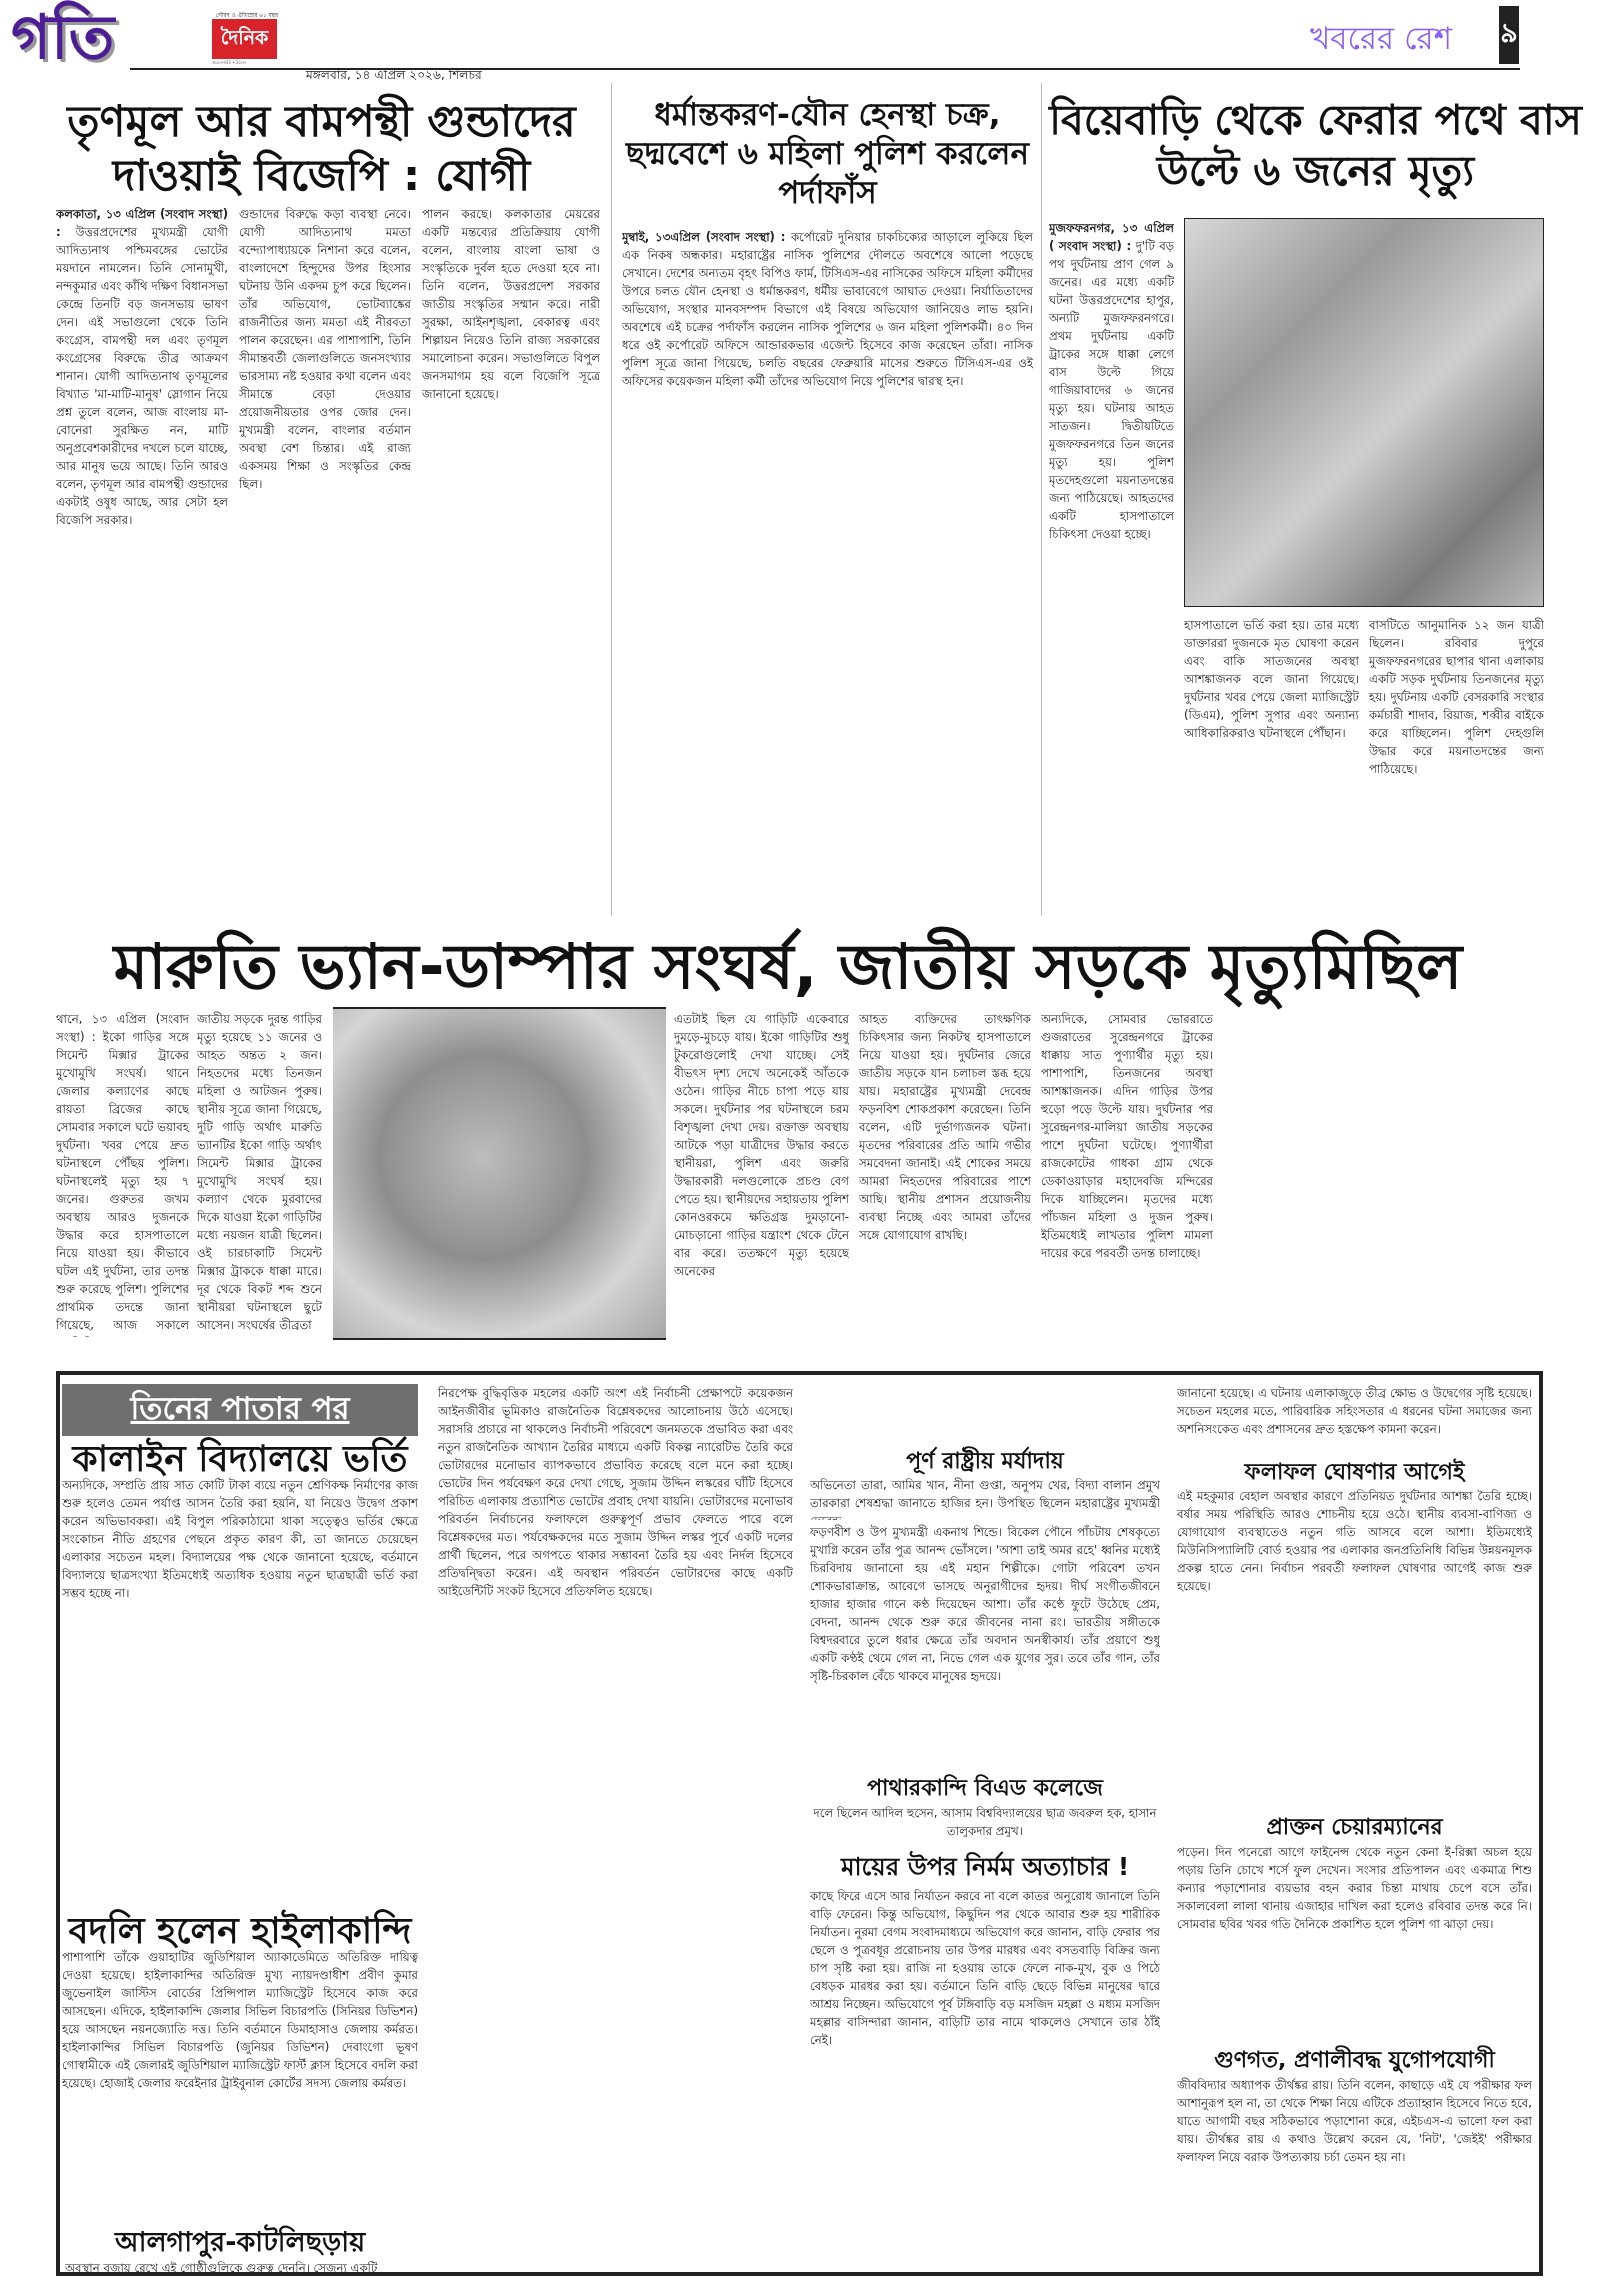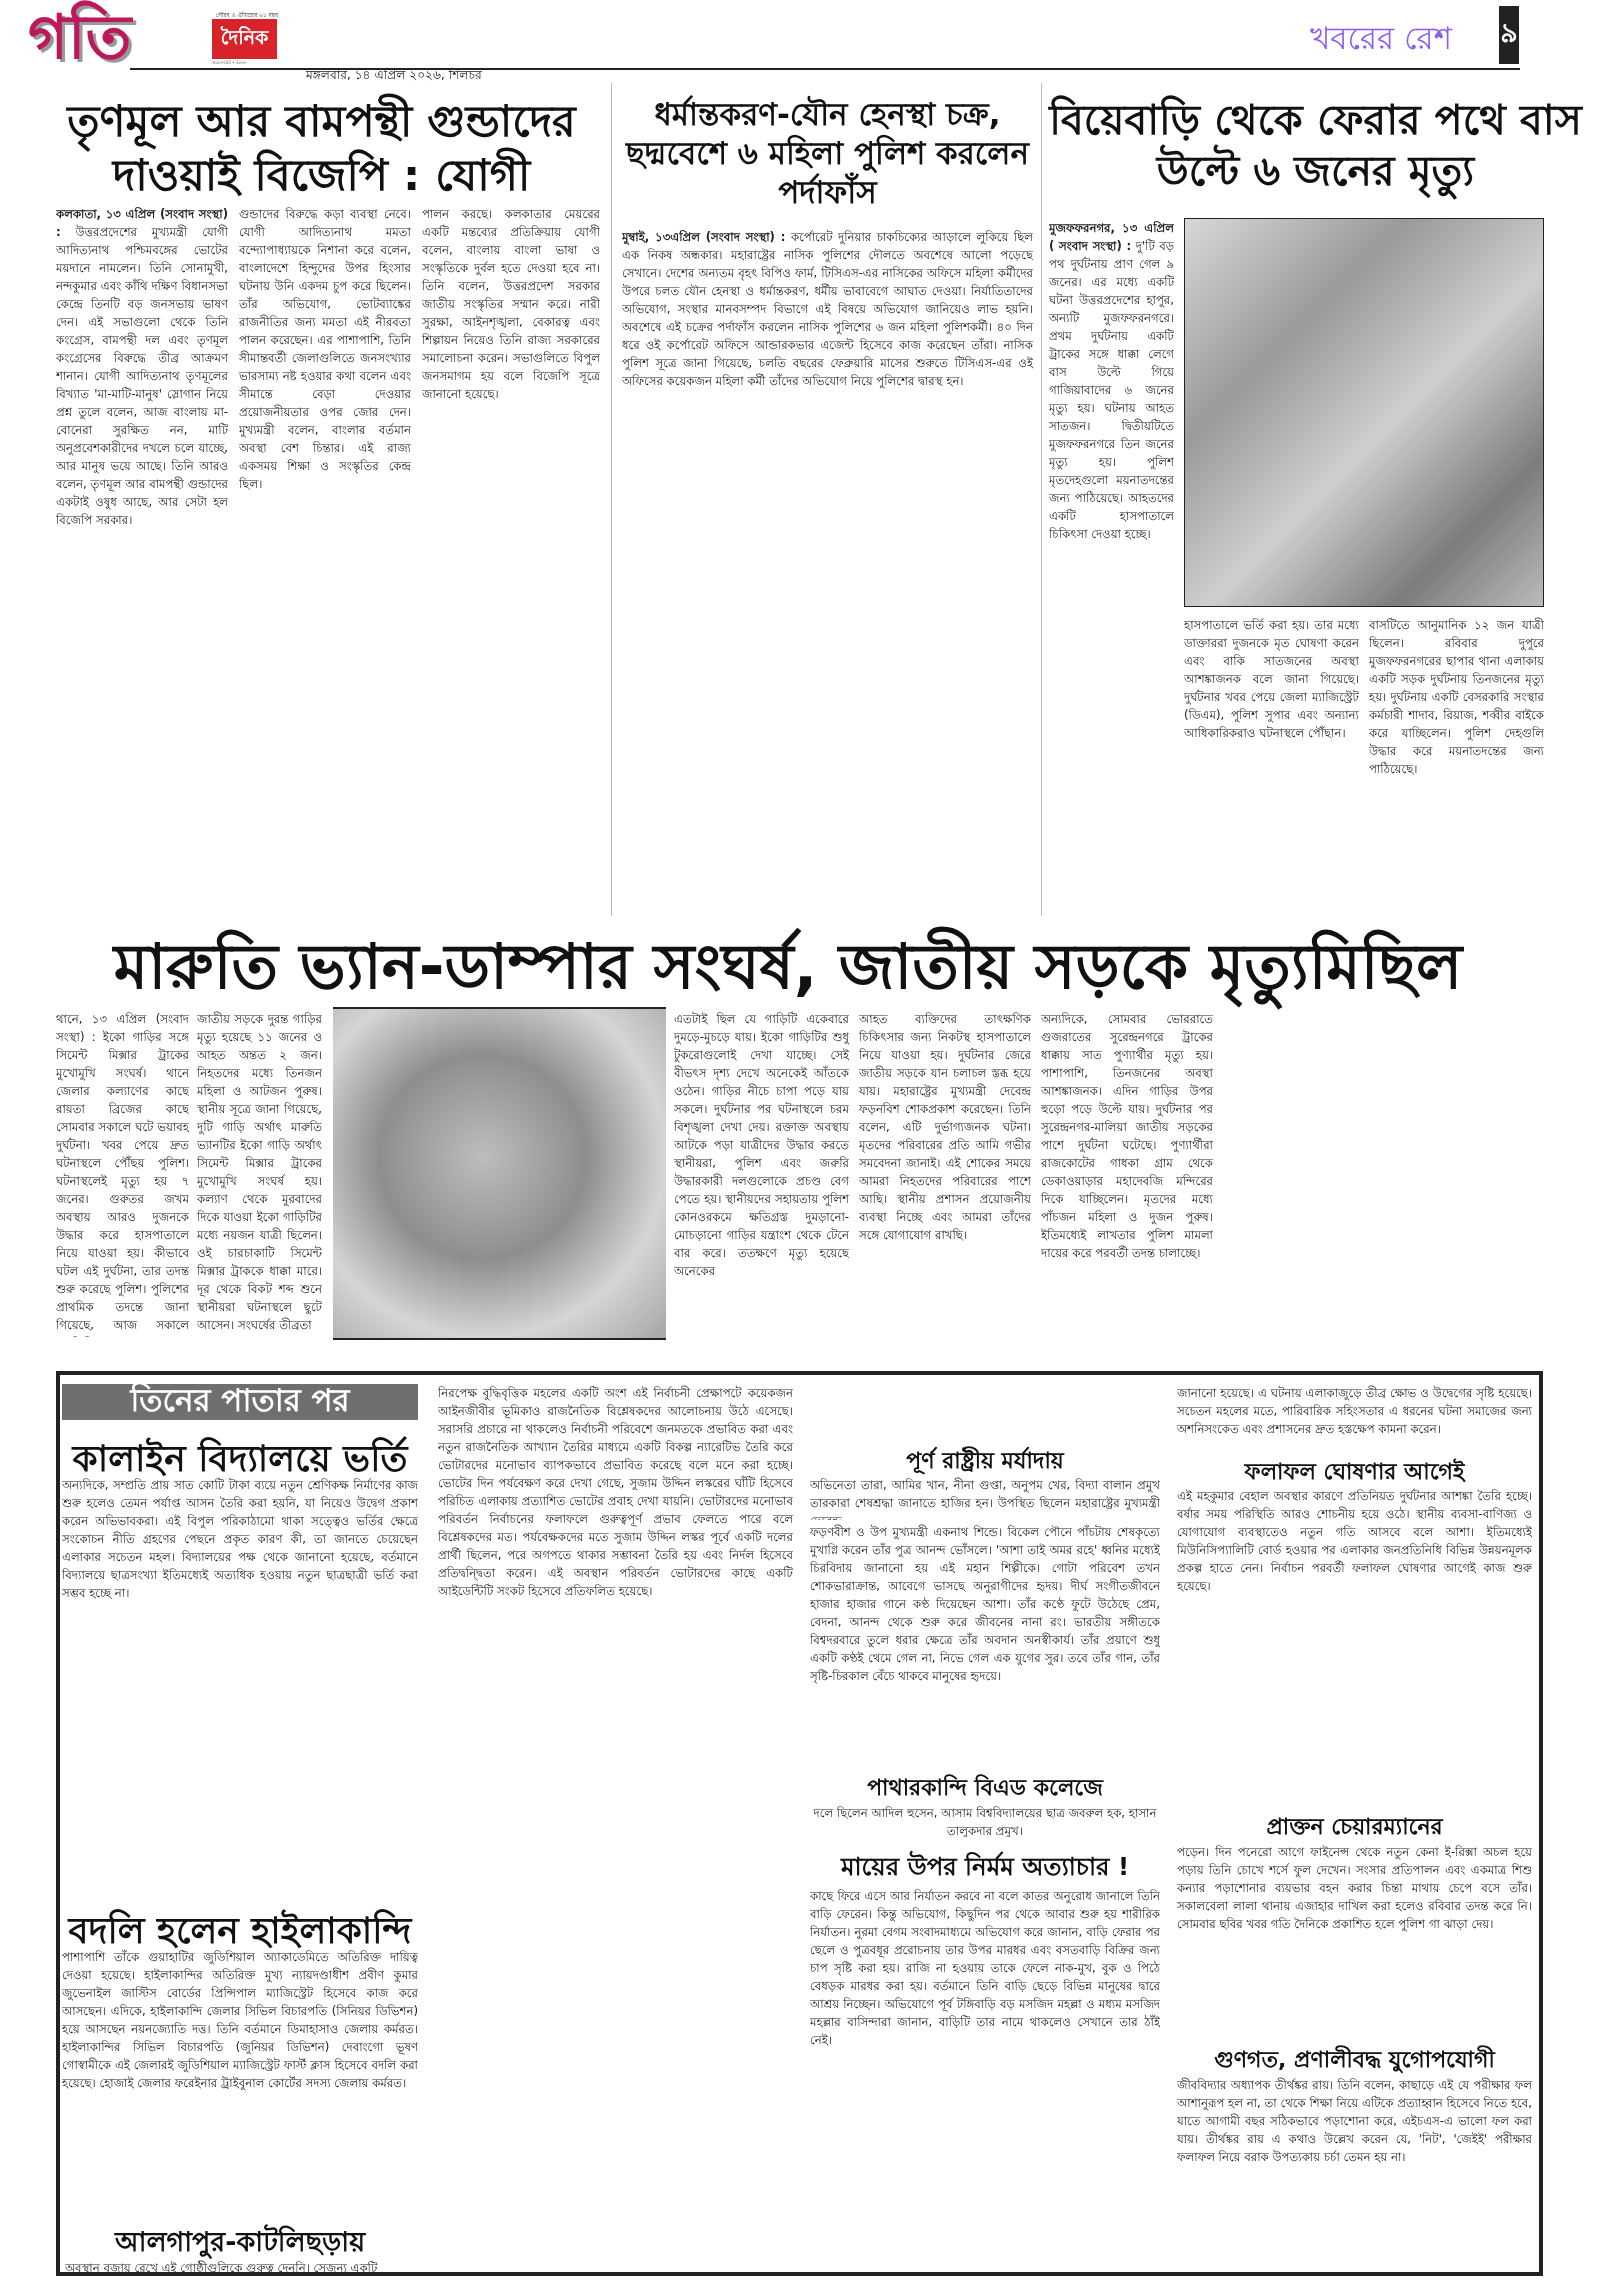--- a/index.html
+++ b/index.html
@@ -1,19 +1,19 @@
 <!DOCTYPE html>
 <html style="font-size:9px"><head>
 <meta charset="utf-8">
 <style>
   * { box-sizing: border-box; margin: 0; padding: 0; }
   body { width: 1598px; height: 2295px; background: #ffffff; color: #111; font-family: "DejaVu Sans", sans-serif; position: relative; overflow: hidden; }
   .abs { position: absolute; }
   
-  .logo-word { left: 28px; top: 5.6px; font-size: 61px; font-weight: bold; color: #be185d; text-shadow: 3.3px 3.3px 0 #999; line-height: 1; }
+  .logo-word { left: 11px; top: 5.6px; font-size: 61px; font-weight: bold; color: #4c1d95; text-shadow: 3.3px 3.3px 0 #999; line-height: 1; }
   .logo-tag { left: 76px; top: 8.3px; font-size: 5px; color: #333; white-space: nowrap; }
   .logo-red { left: 76px; top: 15.5px; width: 23px; height: 25.5px; background: #d8232a; color: #fff; font-size: 10px; font-weight: bold; display: flex; align-items: center; justify-content: center; }
   .logo-sub { left: 76px; top: 43px; font-size: 3.3px; color: #444; line-height: 1.2; width: 33px; }
   .date-line { left: 109px; top: 36px; font-size: 12.2px; color: #222; margin-top: 32px; }
   .section-name { left: 1227px; top: 16.7px; font-size: 34px; font-weight: normal; color: #8b5cf6; }
   .page-num { left: 1548px; top: 5.6px; width: 20px; height: 58px; background: #222; color: #fff; font-size: 27px; font-weight: bold; display: flex; align-items: center; justify-content: center; }
   .rule-top { left: 130px; top: 68px; width: 1437px; height: 2.2px; background: #222; }
   
   .hl { font-family: "DejaVu Sans", sans-serif; font-weight: bold; color: #111; text-align: center; line-height: 1.25; margin-top: 12px; }
   .hl-1 { left: 33px; top: 83px; width: 577px; font-size: 43px; }
@@ -70,21 +70,21 @@
 
 <div class="abs hl hl-banner" style="left:33px;top:916px;width:1510px;font-size:62px;">মারুতি ভ্যান-ডাম্পার সংঘর্ষ, জাতীয় সড়কে মৃত্যুমিছিল</div>
 <div class="abs col" style="left:56px;top:1010px;width:133px;height:327px;">থানে, ১৩ এপ্রিল (সংবাদ সংস্থা) : ইকো গাড়ির সঙ্গে সিমেন্ট মিক্সার ট্রাকের মুখোমুখি সংঘর্ষ। থানে জেলার কল্যাণের কাছে রায়তা ব্রিজের কাছে সোমবার সকালে ঘটে ভয়াবহ দুর্ঘটনা। খবর পেয়ে দ্রুত ঘটনাস্থলে পৌঁছয় পুলিশ। ঘটনাস্থলেই মৃত্যু হয় ৭ জনের। গুরুতর জখম অবস্থায় আরও দুজনকে উদ্ধার করে হাসপাতালে নিয়ে যাওয়া হয়। কীভাবে ঘটল এই দুর্ঘটনা, তার তদন্ত শুরু করেছে পুলিশ। পুলিশের প্রাথমিক তদন্তে জানা গিয়েছে, আজ সকালে গোভিলি গ্রামের রায়তা কল্যাণ-অহিল্যানগর</div>
 <div class="abs col" style="left:197px;top:1010px;width:125px;height:327px;">জাতীয় সড়কে দুরন্ত গাড়ির মৃত্যু হয়েছে ১১ জনের ও আহত অন্তত ২ জন। নিহতদের মধ্যে তিনজন মহিলা ও আটজন পুরুষ। স্থানীয় সূত্রে জানা গিয়েছে, দুটি গাড়ি অর্থাৎ মারুতি ভ্যানটির ইকো গাড়ি অর্থাৎ সিমেন্ট মিক্সার ট্রাকের মুখোমুখি সংঘর্ষ হয়। কল্যাণ থেকে মুরবাদের দিকে যাওয়া ইকো গাড়িটির মধ্যে নয়জন যাত্রী ছিলেন। ওই চারচাকাটি সিমেন্ট মিক্সার ট্রাককে ধাক্কা মারে। দূর থেকে বিকট শব্দ শুনে স্থানীয়রা ঘটনাস্থলে ছুটে আসেন। সংঘর্ষের তীব্রতা</div>
 <div class="abs photo-2" style="left:333px;top:1007px;width:333px;height:333px;"></div>
 <div class="abs col" style="left:674px;top:1010px;width:175px;height:327px;">এতটাই ছিল যে গাড়িটি একেবারে দুমড়ে-মুচড়ে যায়। ইকো গাড়িটির শুধু টুকরোগুলোই দেখা যাচ্ছে। সেই বীভৎস দৃশ্য দেখে অনেকেই আঁতকে ওঠেন। গাড়ির নীচে চাপা পড়ে যায় সকলে। দুর্ঘটনার পর ঘটনাস্থলে চরম বিশৃঙ্খলা দেখা দেয়। রক্তাক্ত অবস্থায় আটকে পড়া যাত্রীদের উদ্ধার করতে স্থানীয়রা, পুলিশ এবং জরুরি উদ্ধারকারী দলগুলোকে প্রচণ্ড বেগ পেতে হয়। স্থানীয়দের সহায়তায় পুলিশ কোনওরকমে ক্ষতিগ্রস্ত দুমড়ানো-মোচড়ানো গাড়ির যন্ত্রাংশ থেকে টেনে বার করে। ততক্ষণে মৃত্যু হয়েছে অনেকের</div>
 <div class="abs col" style="left:859px;top:1010px;width:172px;height:327px;">আহত ব্যক্তিদের তাৎক্ষণিক চিকিৎসার জন্য নিকটস্থ হাসপাতালে নিয়ে যাওয়া হয়। দুর্ঘটনার জেরে জাতীয় সড়কে যান চলাচল স্তব্ধ হয়ে যায়। মহারাষ্ট্রের মুখ্যমন্ত্রী দেবেন্দ্র ফড়নবিশ শোকপ্রকাশ করেছেন। তিনি বলেন, এটি দুর্ভাগ্যজনক ঘটনা। মৃতদের পরিবারের প্রতি আমি গভীর সমবেদনা জানাই। এই শোকের সময়ে আমরা নিহতদের পরিবারের পাশে আছি। স্থানীয় প্রশাসন প্রয়োজনীয় ব্যবস্থা নিচ্ছে এবং আমরা তাঁদের সঙ্গে যোগাযোগ রাখছি।</div>
 <div class="abs col" style="left:1041px;top:1010px;width:172px;height:327px;">অন্যদিকে, সোমবার ভোররাতে গুজরাতের সুরেন্দ্রনগরে ট্রাকের ধাক্কায় সাত পুণ্যার্থীর মৃত্যু হয়। পাশাপাশি, তিনজনের অবস্থা আশঙ্কাজনক। এদিন গাড়ির উপর হুড়ো পড়ে উল্টে যায়। দুর্ঘটনার পর সুরেন্দ্রনগর-মালিয়া জাতীয় সড়কের পাশে দুর্ঘটনা ঘটেছে। পুণ্যার্থীরা রাজকোটের গাধকা গ্রাম থেকে ডেকাওয়াড়ার মহাদেবজি মন্দিরের দিকে যাচ্ছিলেন। মৃতদের মধ্যে পাঁচজন মহিলা ও দুজন পুরুষ। ইতিমধ্যেই লাখতার পুলিশ মামলা দায়ের করে পরবর্তী তদন্ত চালাচ্ছে।</div>
 
 <div class="abs box" style="left:56px;top:1371px;width:1487px;height:905px;"></div>
-<div class="abs box-inner-head" style="left:62px;top:1384px;width:356px;height:36px;">তিনের পাতার পর</div>
+<div class="abs box-inner-head" style="left:62px;top:1384px;width:356px;height:52px;text-decoration:underline;">তিনের পাতার পর</div>
 
 <div class="abs sub-hl" style="left:62px;top:1437px;width:356px;">কালাইন বিদ্যালয়ে ভর্তি</div>
 <div class="abs col" style="left:62px;top:1476px;width:356px;height:427px;">অন্যদিকে, সম্প্রতি প্রায় সাত কোটি টাকা ব্যয়ে নতুন শ্রেণিকক্ষ নির্মাণের কাজ শুরু হলেও তেমন পর্যাপ্ত আসন তৈরি করা হয়নি, যা নিয়েও উদ্বেগ প্রকাশ করেন অভিভাবকরা। এই বিপুল পরিকাঠামো থাকা সত্ত্বেও ভর্তির ক্ষেত্রে সংকোচন নীতি গ্রহণের পেছনে প্রকৃত কারণ কী, তা জানতে চেয়েছেন এলাকার সচেতন মহল। বিদ্যালয়ের পক্ষ থেকে জানানো হয়েছে, বর্তমানে বিদ্যালয়ে ছাত্রসংখ্যা ইতিমধ্যেই অত্যধিক হওয়ায় নতুন ছাত্রছাত্রী ভর্তি করা সম্ভব হচ্ছে না।</div>
 <div class="abs sub-hl" style="left:62px;top:1909px;width:356px;">বদলি হলেন হাইলাকান্দি</div>
 <div class="abs col" style="left:62px;top:1948px;width:356px;height:272px;">পাশাপাশি তাঁকে গুয়াহাটির জুডিশিয়াল অ্যাকাডেমিতে অতিরিক্ত দায়িত্ব দেওয়া হয়েছে। হাইলাকান্দির অতিরিক্ত মুখ্য ন্যায়দণ্ডাধীশ প্রবীণ কুমার জুভেনাইল জাস্টিস বোর্ডের প্রিন্সিপাল ম্যাজিস্ট্রেট হিসেবে কাজ করে আসছেন। এদিকে, হাইলাকান্দি জেলার সিভিল বিচারপতি (সিনিয়র ডিভিশন) হয়ে আসছেন নয়নজ্যোতি দত্ত। তিনি বর্তমানে ডিমাহাসাও জেলায় কর্মরত। হাইলাকান্দির সিভিল বিচারপতি (জুনিয়র ডিভিশন) দেবাংগো ভূষণ গোস্বামীকে এই জেলারই জুডিশিয়াল ম্যাজিস্ট্রেট ফার্স্ট ক্লাস হিসেবে বদলি করা হয়েছে। হোজাই জেলার ফরেইনার ট্রাইবুনাল কোর্টের সদস্য জেলায় কর্মরত।</div>
 <div class="abs sub-hl" style="left:62px;top:2226px;width:356px;font-size:27px;">আলগাপুর-কাটলিছড়ায়</div>
 <div class="abs col" style="left:65px;top:2259px;width:356px;height:16.7px;text-align:left;">অবস্থান বজায় রেখে এই গোষ্ঠীগুলিকে গুরুত্ব দেননি। সেজন্য একটি</div>
 
 <div class="abs col" style="left:438px;top:1384px;width:355px;height:882px;">নিরপেক্ষ বুদ্ধিবৃত্তিক মহলের একটি অংশ এই নির্বাচনী প্রেক্ষাপটে কয়েকজন আইনজীবীর ভূমিকাও রাজনৈতিক বিশ্লেষকদের আলোচনায় উঠে এসেছে। সরাসরি প্রচারে না থাকলেও নির্বাচনী পরিবেশে জনমতকে প্রভাবিত করা এবং নতুন রাজনৈতিক আখ্যান তৈরির মাধ্যমে একটি বিকল্প ন্যারেটিভ তৈরি করে ভোটারদের মনোভাব ব্যাপকভাবে প্রভাবিত করেছে বলে মনে করা হচ্ছে। ভোটের দিন পর্যবেক্ষণ করে দেখা গেছে, সুজাম উদ্দিন লস্করের ঘাঁটি হিসেবে পরিচিত এলাকায় প্রত্যাশিত ভোটের প্রবাহ দেখা যায়নি। ভোটারদের মনোভাব পরিবর্তন নির্বাচনের ফলাফলে গুরুত্বপূর্ণ প্রভাব ফেলতে পারে বলে বিশ্লেষকদের মত। পর্যবেক্ষকদের মতে সুজাম উদ্দিন লস্কর পূর্বে একটি দলের প্রার্থী ছিলেন, পরে অগপতে থাকার সম্ভাবনা তৈরি হয় এবং নির্দল হিসেবে প্রতিদ্বন্দ্বিতা করেন। এই অবস্থান পরিবর্তন ভোটারদের কাছে একটি আইডেন্টিটি সংকট হিসেবে প্রতিফলিত হয়েছে।</div>
 

